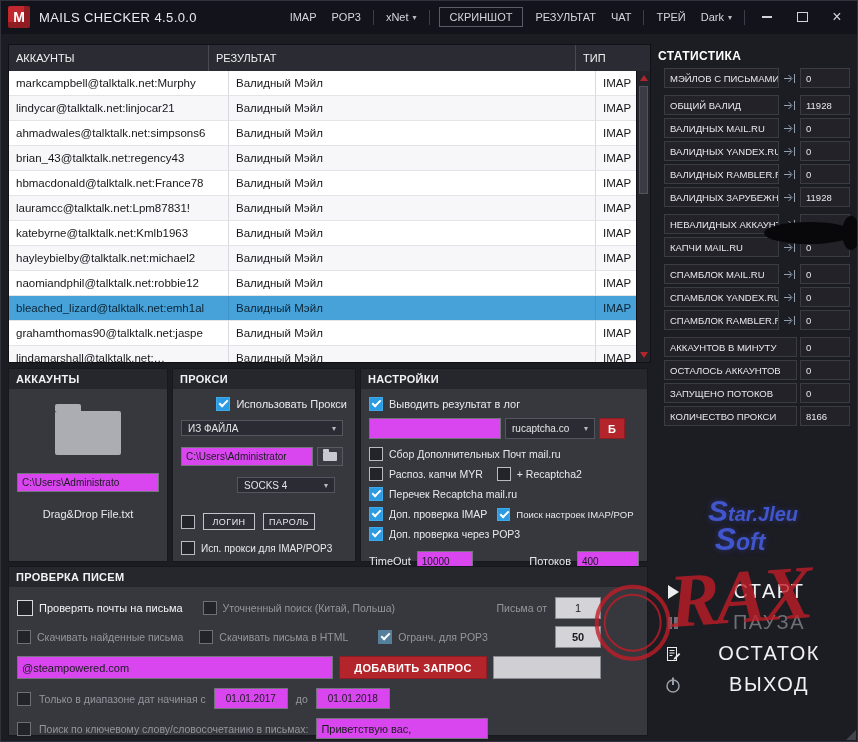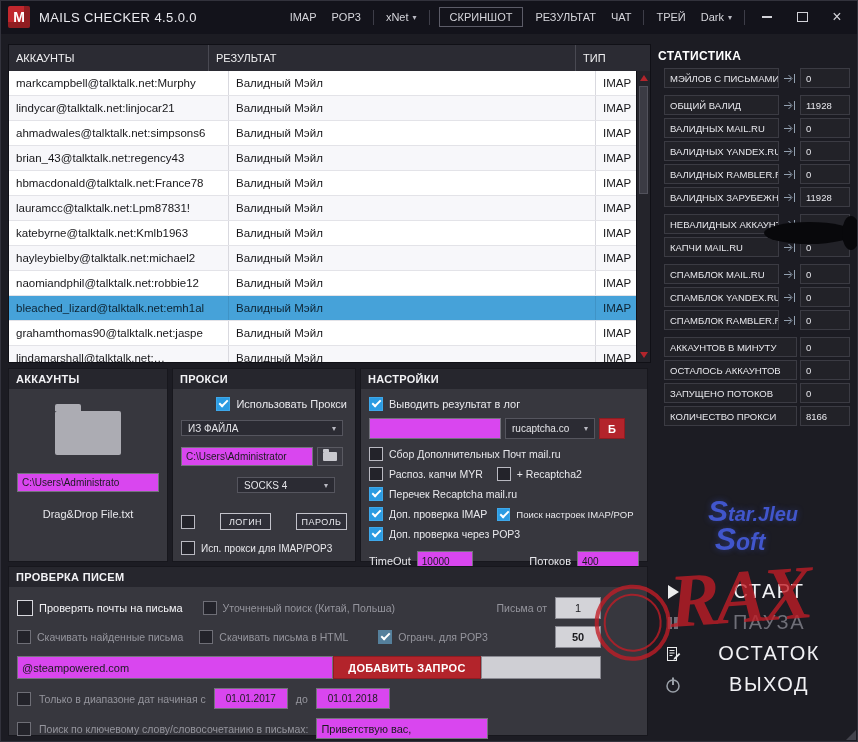--- a/index.html
+++ b/index.html
@@ -374,21 +374,21 @@
     <div class="row" style="margin-top:11px;gap:4px;">
       <input class="tin" style="width: 132px;" readonly="" value="C:\Users\Administrator">
       <span class="folderbtn">
           <span class="minifolder"></span>
         </span>
     </div>
     <div class="dsel" style="width:98px;margin-top:11px;margin-left:56px;">
       <span>SOCKS 4</span>
         <span class="chev">▾</span>
     </div>
-    <div class="row" style="margin-top:20px;gap:25px;">
+    <div class="row" style="margin-top:20px;gap:8px;">
       <span class="cb"></span>
       <span class="outbtn" style="width:52px;">ЛОГИН</span>
       <span class="outbtn" style="width:52px;">ПАРОЛЬ</span>
     </div>
     <div class="row" style="margin-top:11px;">
       <span class="cb"></span>
       <span class="cl" style="font-size:10px;">Исп. прокси для IMAP/POP3</span>
     </div>
   </div>
 </div>
@@ -455,21 +455,21 @@
     </div>
     <div class="row" style="margin-top:7px;">
       <span class="cb dim"></span>
       <span class="cl gray">Скачивать найденные письма</span>
       <span class="cb dim" style="margin-left:16px;"></span>
       <span class="cl gray">Скачивать письма в HTML</span>
       <span class="cb checked dim" style="margin-left:30px;"></span>
       <span class="cl gray">Огранч. для POP3</span>
       <input class="tin lt" style="width: 46px; height: 22px; margin-left: auto; font-weight: bold;" value="50">
     </div>
-    <div class="row" style="margin-top:8px;gap:0;">
+    <div class="row" style="margin-top:8px;gap:6px;">
       <input class="tin" style="width: 316px; height: 23px; font-size: 11px;" value="@steampowered.com">
       <span class="redbtn" style="width:148px;height:23px;font-size:11px;letter-spacing:.4px;">ДОБАВИТЬ ЗАПРОС</span>
       <span style="flex:1;height:23px;background:#cfcfd4;border:1px solid #8a8a92;box-sizing:border-box;"></span>
     </div>
     <div class="row" style="margin-top:9px;gap:8px;">
       <span class="cb dim"></span>
       <span class="cl gray" style="margin-left:0;">Только в диапазоне дат начиная с</span>
       <input class="tin" style="width: 74px; height: 21px; text-align: center;" value="01.01.2017">
       <span class="cl gray" style="margin-left:0;">до</span>
       <input class="tin" style="width: 74px; height: 21px; text-align: center;" value="01.01.2018">

